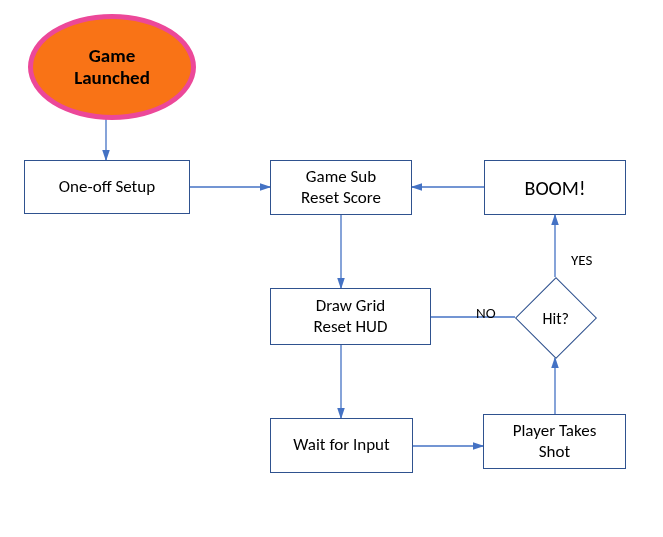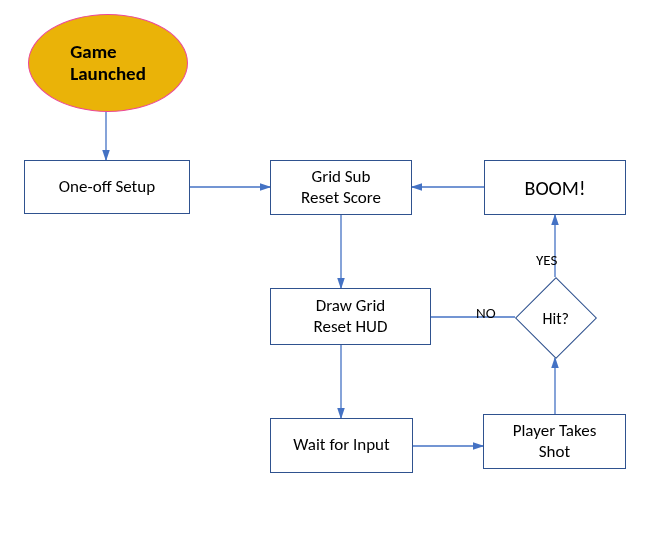--- a/index.html
+++ b/index.html
@@ -2,22 +2,22 @@
 <html><head>
 <meta charset="utf-8">
 <style>
   html,body{margin:0;padding:0}
   body{background:#fff;font-family:"Calibri","Segoe UI",Arial,sans-serif;color:#000}
   .canvas{position:relative;width:663px;height:537px}
   .box{position:absolute;border:1px solid #2f528f;background:#fff;display:flex;
        align-items:center;justify-content:center;text-align:center;
        font-size:17px;line-height:1.2;box-sizing:border-box}
   .bold{font-weight:400}
-  .start{position:absolute;border:1px solid #ec4899;background:#eab308;border-radius:50%;
-         display:flex;align-items:center;justify-content:center;
+  .start{position:absolute;border:5px solid #ec4899;background:#f97316;border-radius:50%;
+         display:flex;align-items:center;justify-content:center;text-align:center;
          font-size:19px;font-weight:600;line-height:1.15}
   .diamond{position:absolute;border:1px solid #2f528f;background:#fff;
            transform:rotate(45deg);display:flex;align-items:center;justify-content:center}
   .diamond>span{transform:rotate(-45deg);font-size:16px}
   .lbl{position:absolute;font-size:15px}
   svg.arrows{position:absolute;left:0;top:0;width:663px;height:537px;pointer-events:none}
   svg.arrows line{stroke:#4472c4;stroke-width:1.3}
 </style>
 </head>
 <body>
@@ -54,21 +54,21 @@
     <span style="white-space:pre-line">Game
 Launched</span>
   </div>
 
   <div class="box" style="left:24px;top:160px;width:166px;height:54px">
     <span>One-off Setup</span>
   </div>
 
   <div class="box" style="left:270px;top:160px;width:142px;height:55px">
     <div>
-      <div>Grid Sub</div>
+      <div>Game Sub</div>
       <div>Reset Score</div>
     </div>
   </div>
 
   <div class="box bold" style="left:484px;top:160px;width:142px;height:55px;font-size:20px">
     <span>BOOM!</span>
   </div>
 
   <div class="box" style="left:270px;top:288px;width:161px;height:57px">
     <div>
@@ -85,16 +85,16 @@
     <div>
       <div>Player Takes</div>
       <div>Shot</div>
     </div>
   </div>
 
   <div class="diamond" style="left:527px;top:289px;width:56px;height:56px">
     <span>Hit?</span>
   </div>
 
-  <div class="lbl" style="left:536px;top:251px">YES</div>
+  <div class="lbl" style="left:571px;top:251px">YES</div>
   <div class="lbl" style="left:476px;top:304px">NO</div>
 
 </div>
 
 </body></html>

